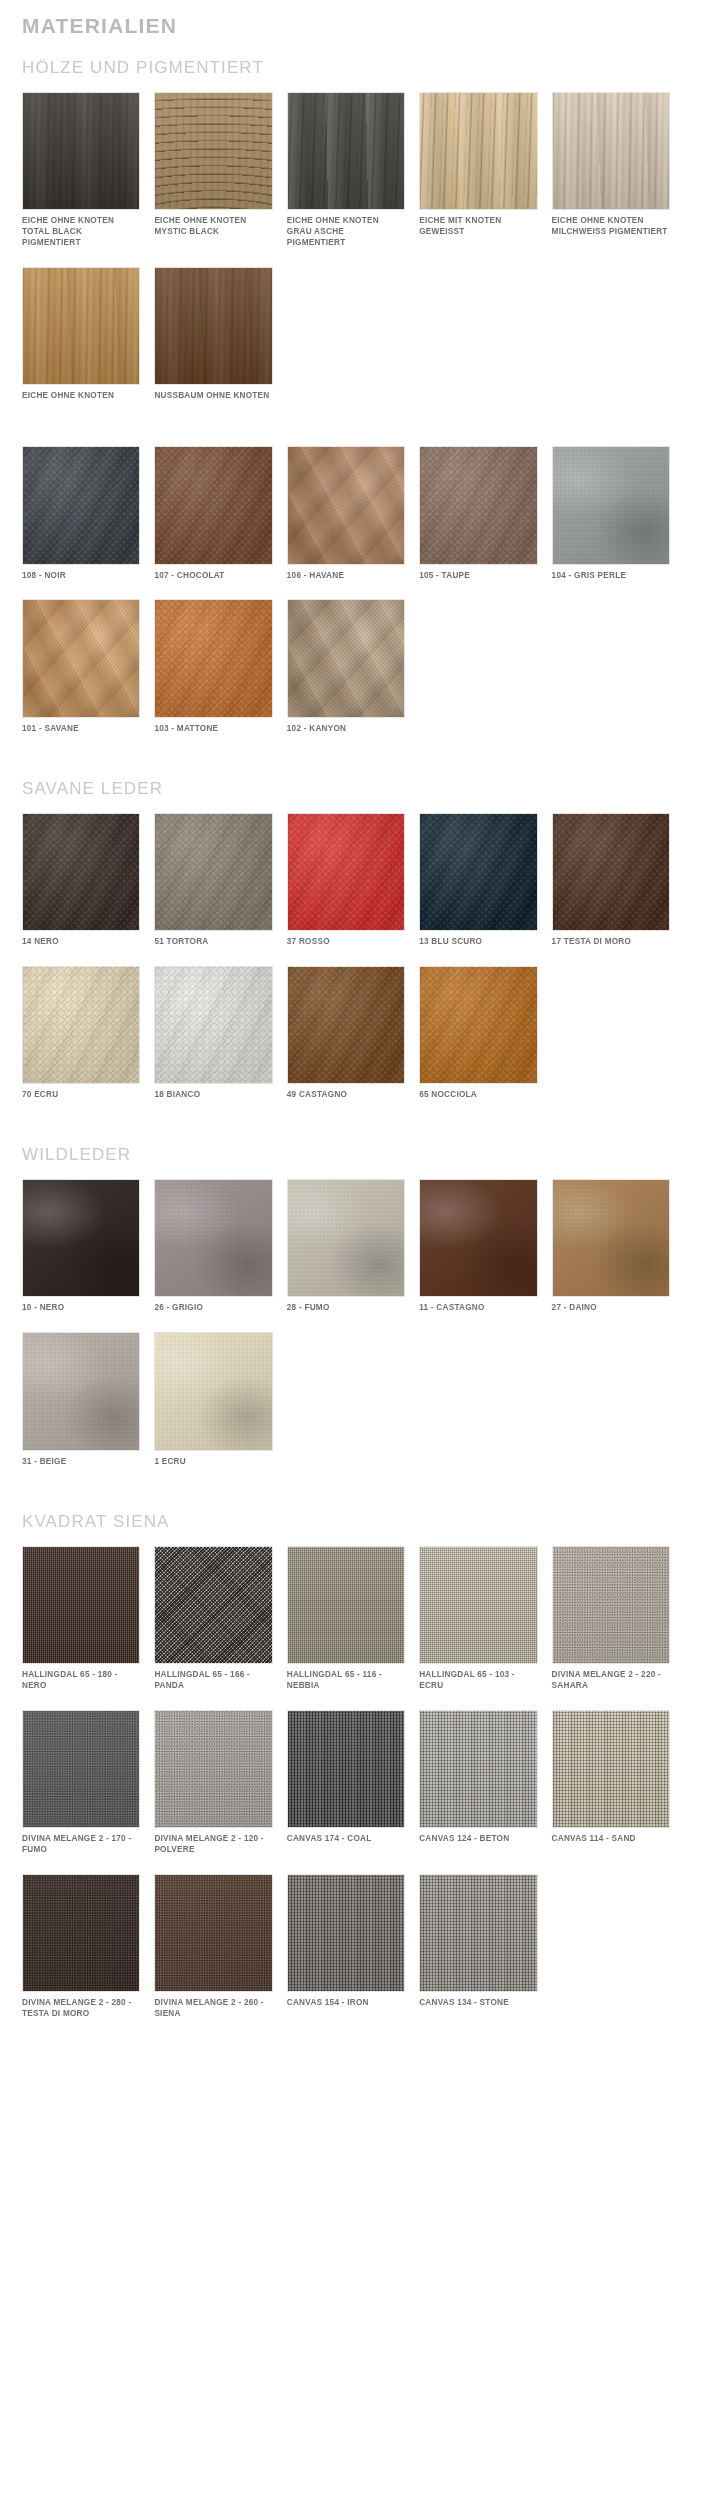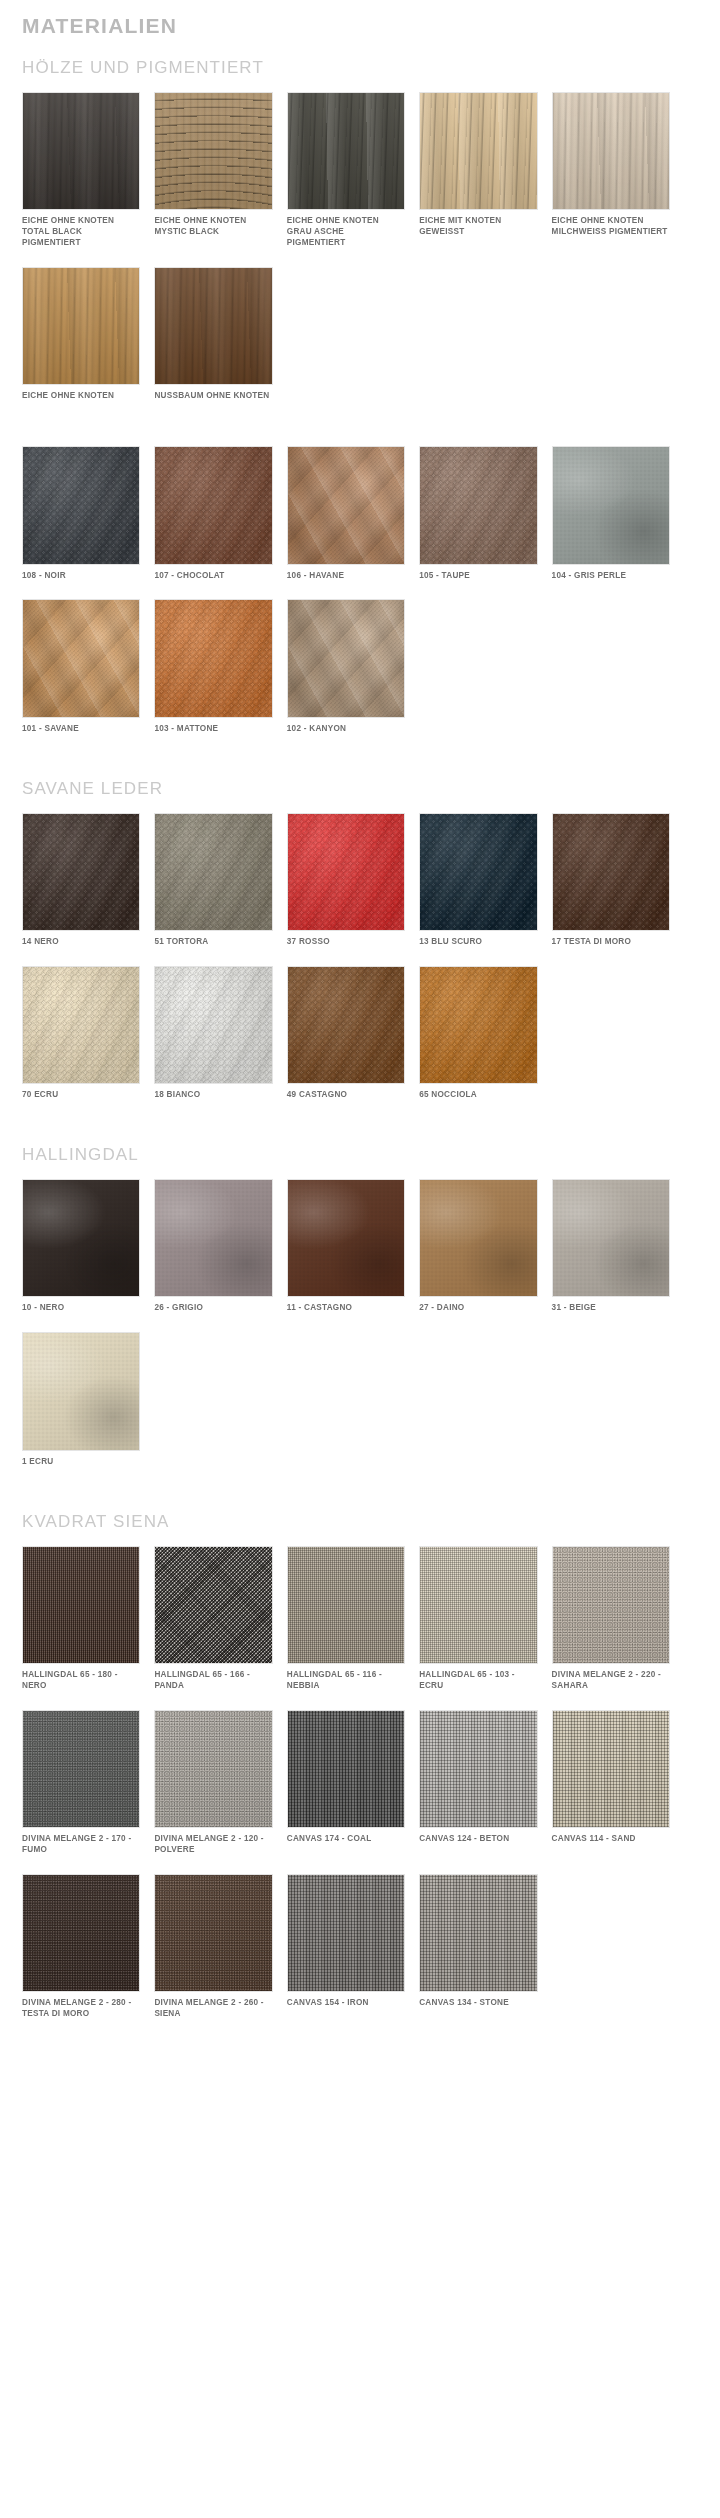--- a/index.html
+++ b/index.html
@@ -290,31 +290,35 @@
             <div class="swatch tex-leather" style="background-color: rgb(124, 74, 32);"></div>
             <div class="swatch-label">49 CASTAGNO</div>
           </div>
           <div class="swatch-cell">
             <div class="swatch tex-leather" style="background-color: rgb(192, 112, 27);"></div>
             <div class="swatch-label">65 NOCCIOLA</div>
           </div>
         </div>
       </section>
       <section class="section">
-        <h2 class="section-title">HALLINGDAL</h2>
+        <h2 class="section-title">WILDLEDER</h2>
         <div class="grid">
           <div class="swatch-cell">
             <div class="swatch tex-suede" style="background-color: rgb(42, 33, 29);"></div>
             <div class="swatch-label">10 - NERO</div>
           </div>
           <div class="swatch-cell">
             <div class="swatch tex-suede" style="background-color: rgb(154, 140, 141);"></div>
             <div class="swatch-label">26 - GRIGIO</div>
           </div>
           <div class="swatch-cell">
+            <div class="swatch tex-suede" style="background-color: rgb(198, 193, 178);"></div>
+            <div class="swatch-label">28 - FUMO</div>
+          </div>
+          <div class="swatch-cell">
             <div class="swatch tex-suede" style="background-color: rgb(90, 47, 28);"></div>
             <div class="swatch-label">11 - CASTAGNO</div>
           </div>
           <div class="swatch-cell">
             <div class="swatch tex-suede" style="background-color: rgb(168, 124, 76);"></div>
             <div class="swatch-label">27 - DAINO</div>
           </div>
           <div class="swatch-cell">
             <div class="swatch tex-suede" style="background-color: rgb(181, 174, 164);"></div>
             <div class="swatch-label">31 - BEIGE</div>

